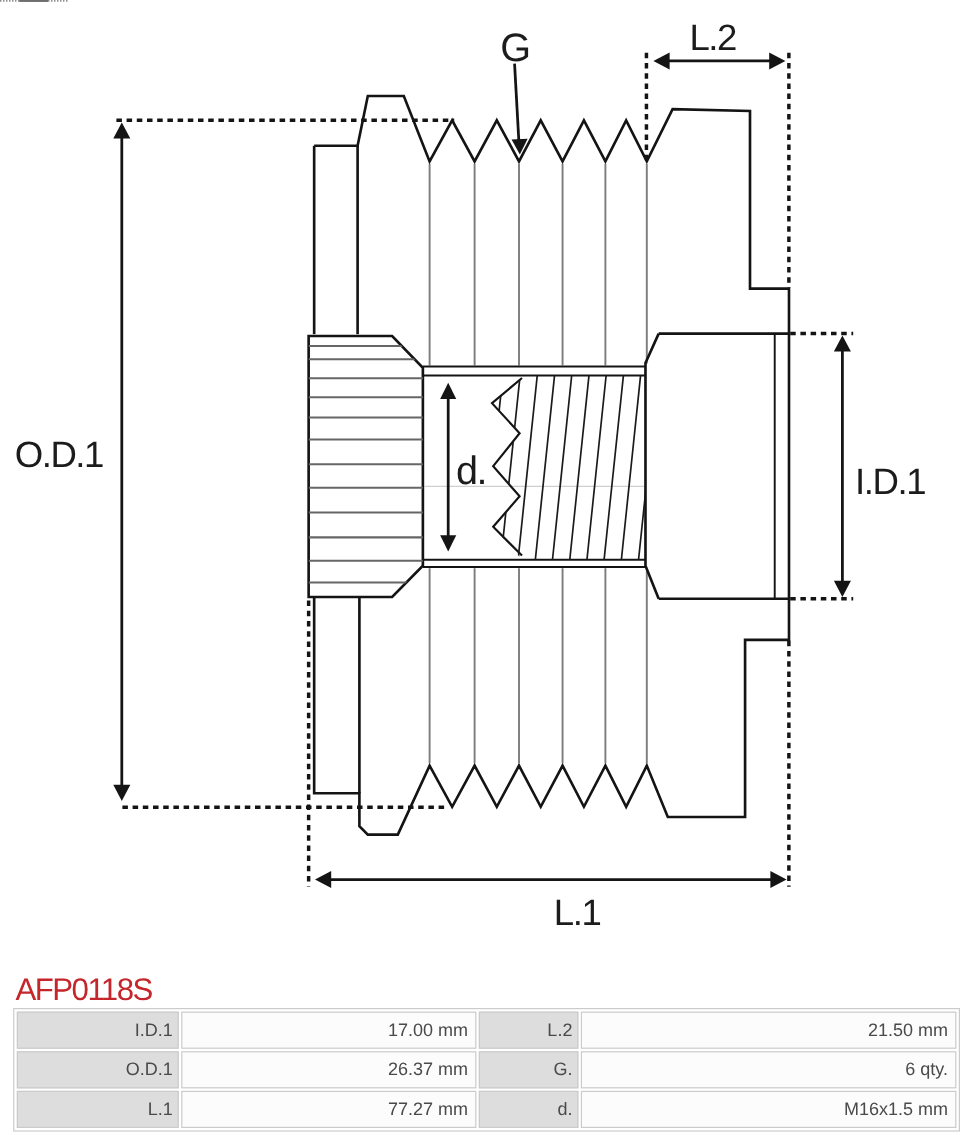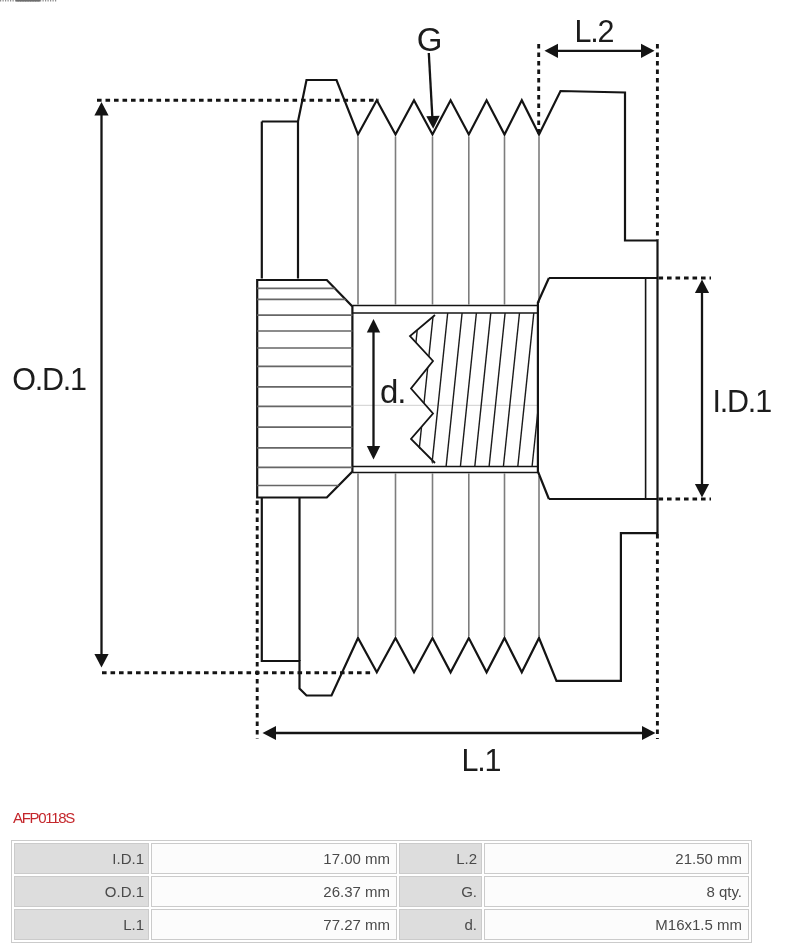--- a/index.html
+++ b/index.html
@@ -1,18 +1,18 @@
 <!DOCTYPE html>
 <html><head>
 <meta charset="utf-8">
 <style>
 html,body{margin:0;padding:0;background:#ffffff;width:809px;height:946px;overflow:hidden;}
 body{font-family:"Liberation Sans",sans-serif;position:relative;}
 #draw{position:absolute;left:0;top:0;}
-#pn{position:absolute;left:13px;top:809px;font-size:15px;letter-spacing:-1.3px;color:#c4262b;}
+#pn{position:absolute;left:13px;top:809px;font-size:26px;letter-spacing:-1.3px;color:#c4262b;}
 #tbl{position:absolute;left:11px;top:840px;border-collapse:separate;border-spacing:2px;border:1px solid #cbcbcb;table-layout:fixed;font-size:15px;color:#4a4a4a;background:#ffffff;}
 #tbl td{box-sizing:border-box;border:1px solid #cbcbcb;height:31px;padding:0 6px 0 0;text-align:right;vertical-align:middle;background:#fcfcfc;}
 #tbl td.g{background:#dddddd;padding-right:4px;}
 </style>
 </head>
 <body>
 <svg id="draw" width="809" height="946" viewBox="0 0 809 946">
   <defs>
     <clipPath id="hubclip">
       <polygon points="257.2,280 326.8,280 352.4,306.5 352.4,471.5 326.8,497.5 257.2,497.5"></polygon>
@@ -145,27 +145,27 @@
 </svg>
 
 <div id="pn">AFP0118S</div>
 
 <table id="tbl">
   <tbody>
       <tr>
     <td class="g" style="width:135px;">I.D.1</td>
     <td style="width:246px;padding-left:32px;">17.00 mm</td>
     <td class="g" style="width:83px;">L.2</td>
-    <td style="width:265px;">21.50 mm</td>
+    <td style="width:313px;">21.50 mm</td>
   </tr>
   <tr>
     <td class="g">O.D.1</td>
     <td>26.37 mm</td>
     <td class="g">G.</td>
-    <td>8 qty.</td>
+    <td>6 qty.</td>
   </tr>
   <tr>
     <td class="g">L.1</td>
     <td>77.27 mm</td>
     <td class="g">d.</td>
     <td>M16x1.5 mm</td>
   </tr>
 </tbody>
   </table>
 

